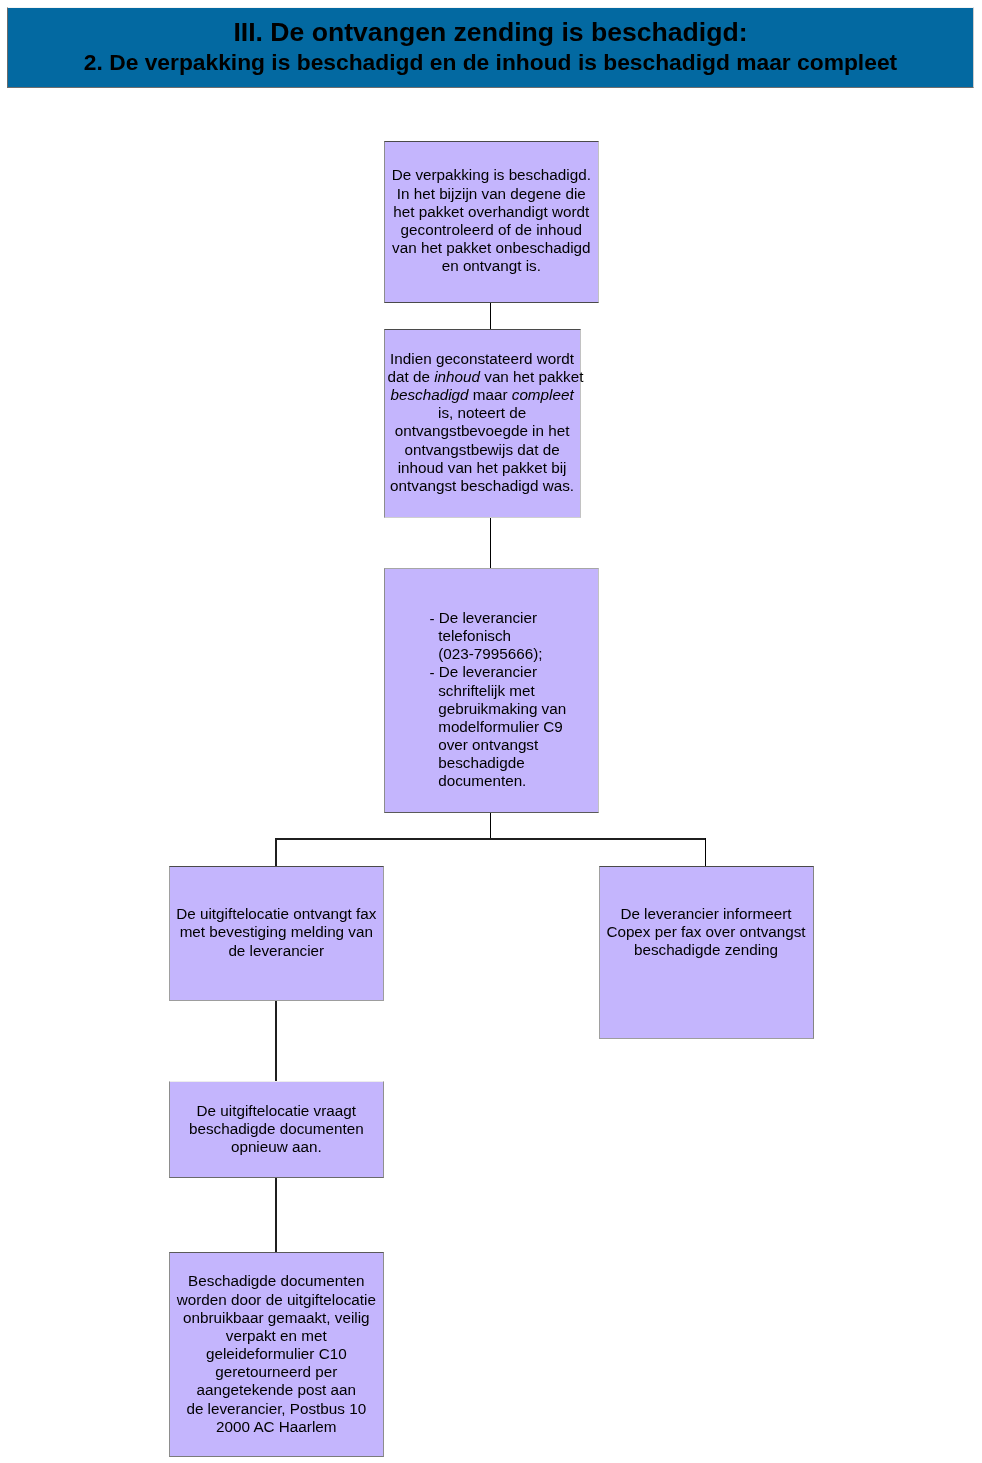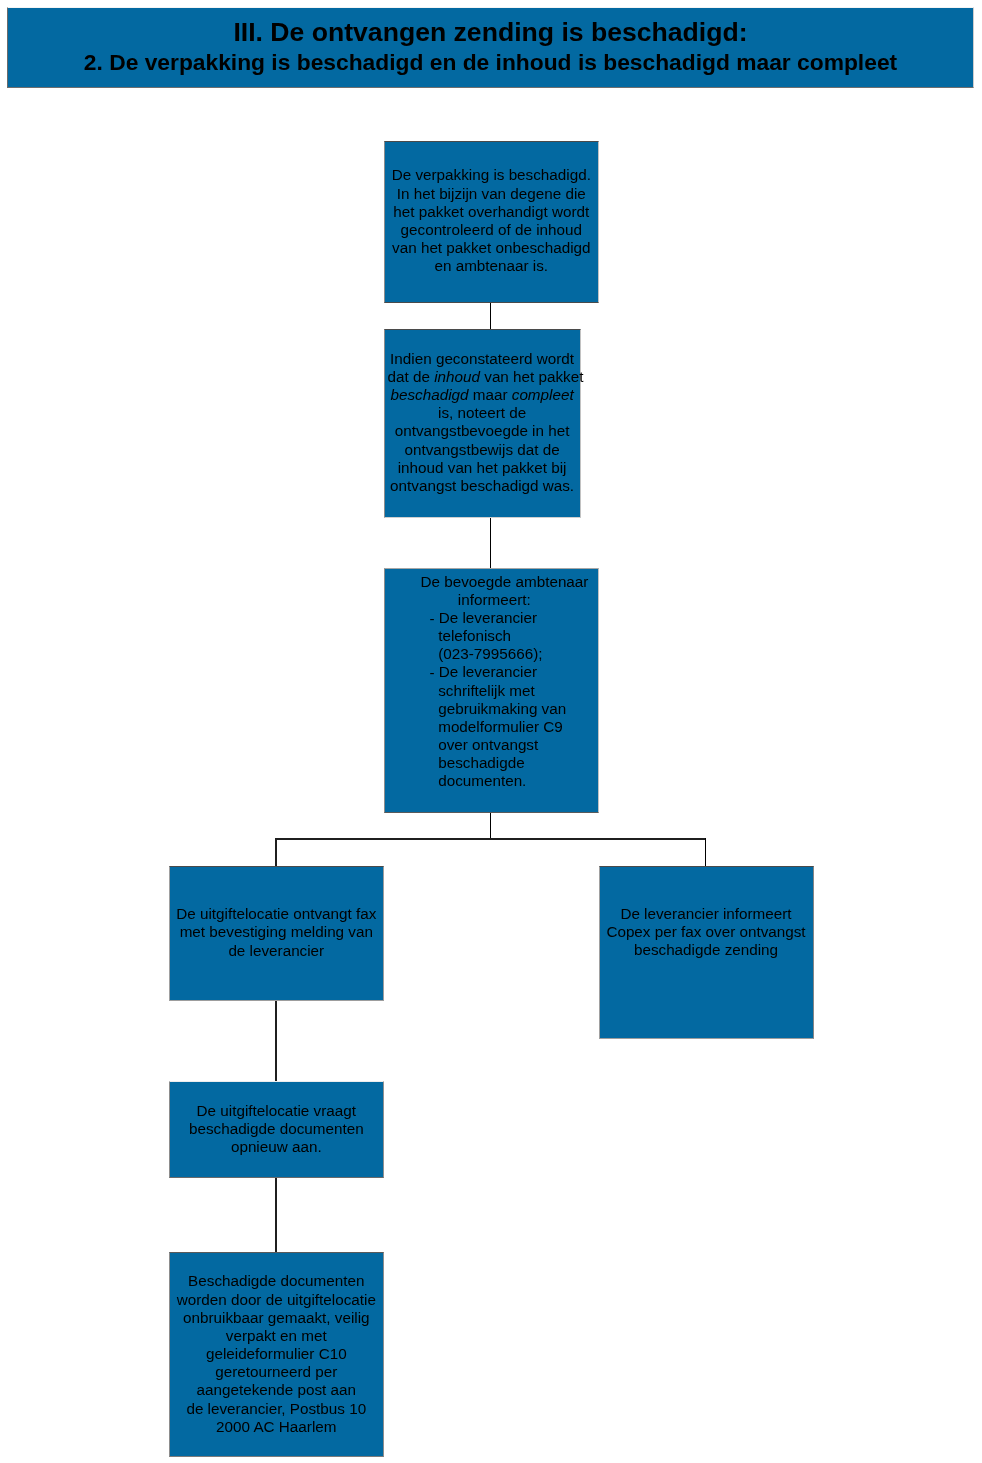--- a/index.html
+++ b/index.html
@@ -39,21 +39,21 @@
     white-space: nowrap;
     transform: translateZ(0);
   }
   .header-line1 { top: 9px; font-size: 26.6px; letter-spacing: 0px; }
   .header-line2 { top: 41px; font-size: 22.8px; letter-spacing: 0px; }
 
   
   .node {
     position: absolute;
     box-sizing: border-box;
-    background: #0369a1;
+    background: #c4b5fd;
     border-top: 1px solid #555555;
     border-right: 1px solid #9a9a9a;
     border-bottom: 1px solid #555555;
     border-left: 1px solid #9a9a9a;
     font-size: 15.25px;
     line-height: 18.15px;
     text-align: center;
   }
   
   .n1 { border-top-color: #4a4a4a; border-bottom-color: #4a4a4a; border-left-color: #8d8d8d; border-right-color: #c2c2c2; }
@@ -102,42 +102,38 @@
 
   <div class="vline" style="left:275.05px; top:1177.0px; height:76.0px;"></div>
 
   <div class="node n1" style="left:383.6px; top:141.4px; width:215.4px; height:162px;">
     <div class="txt" style="top:24.1px;">
         <div class="ln">De verpakking is beschadigd.</div>
         <div class="ln">In het bijzijn van degene die</div>
         <div class="ln">het pakket overhandigt wordt</div>
         <div class="ln">gecontroleerd of de inhoud</div>
         <div class="ln">van het pakket onbeschadigd</div>
-        <div class="ln">en ambtenaar is.</div>
+        <div class="ln">en ontvangt is.</div>
       </div>
   </div>
 
   <div class="node n2" style="left:383.6px; top:329.3px; width:197px; height:189.1px;">
     <div class="txt" style="top:19.5px;">
         <div class="ln"><span>Indien geconstateerd wordt</span></div>
         <div class="ln"><span>dat de </span><i>inhoud</i><span> van het pakket</span></div>
         <div class="ln"><i>beschadigd</i><span> maar </span><i>compleet</i></div>
         <div class="ln"><span>is, noteert de</span></div>
         <div class="ln"><span>ontvangstbevoegde in het</span></div>
         <div class="ln"><span>ontvangstbewijs dat de</span></div>
         <div class="ln"><span>inhoud van het pakket bij</span></div>
         <div class="ln"><span>ontvangst beschadigd was.</span></div>
       </div>
   </div>
 
   <div class="node n3" style="left:383.6px; top:568.3px; width:215.4px; height:245.1px;">
-    <div class="txt head3" style="top:3.7px;">
-        <div class="ln">De bevoegde ambtenaar</div>
-        <div class="ln">informeert:</div>
-      </div>
     <div class="txt bullets" style="top:39.7px;">
         <div class="bullet">
           <div class="ln"><span class="mk">- </span>De leverancier</div>
           <div class="ln">telefonisch</div>
           <div class="ln">(023-7995666);</div>
         </div>
         <div class="bullet">
           <div class="ln"><span class="mk">- </span>De leverancier</div>
           <div class="ln">schriftelijk met</div>
           <div class="ln">gebruikmaking van</div>

